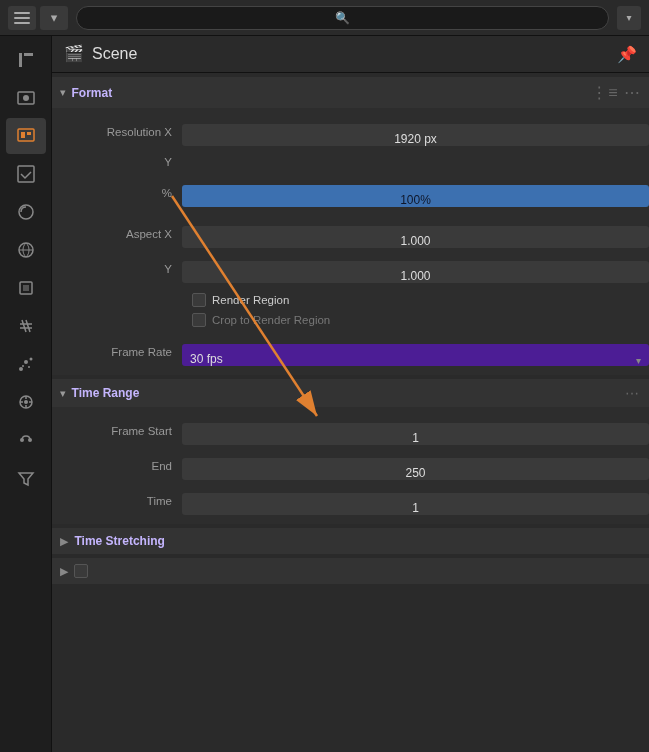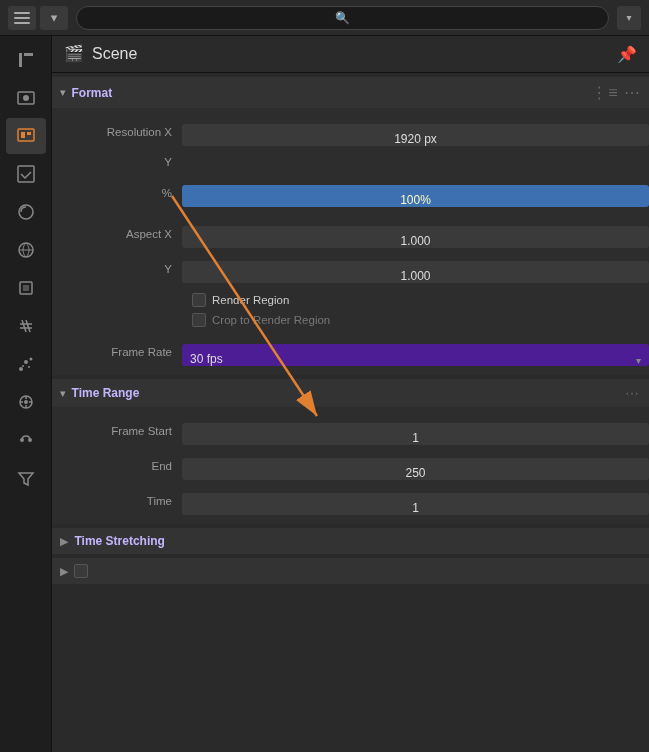--- a/index.html
+++ b/index.html
@@ -200,21 +200,21 @@
       align-items: flex-end;
       justify-content: center;
       color: #dddddd;
       font-size: 12px;
       cursor: pointer;
       position: relative;
       margin-top: 7px;
     }
     .prop-value.highlighted {
       background: #3c70b0;
-      color: #fef9c3;
+      color: #0f172a;
     }
     .prop-value.dropdown {
       justify-content: flex-start;
       padding: 0 8px;
       background: #4c1d95;
     }
     .prop-value.dropdown .dd-arrow {
       margin-left: auto;
       color: #888;
       font-size: 10px;

